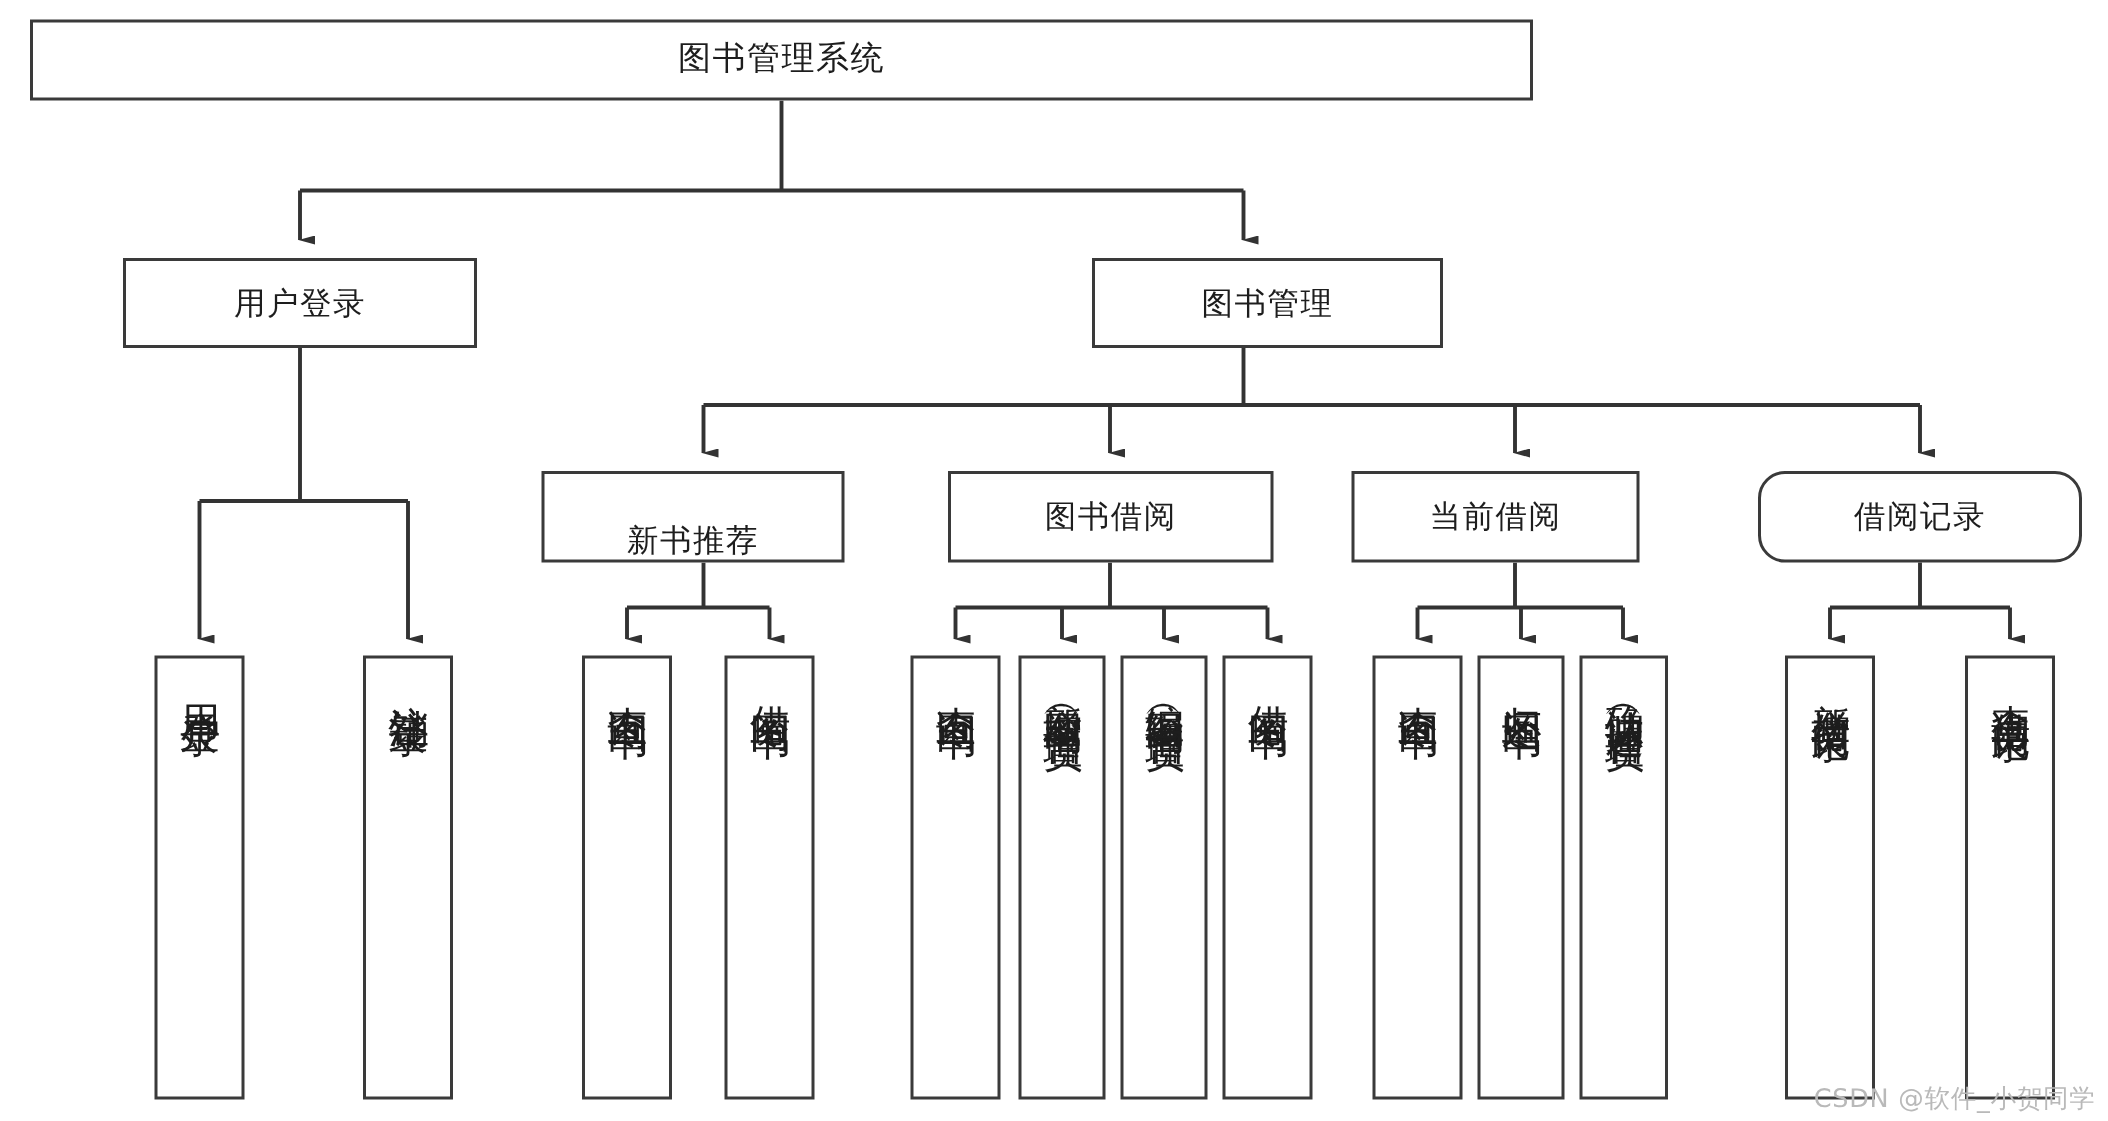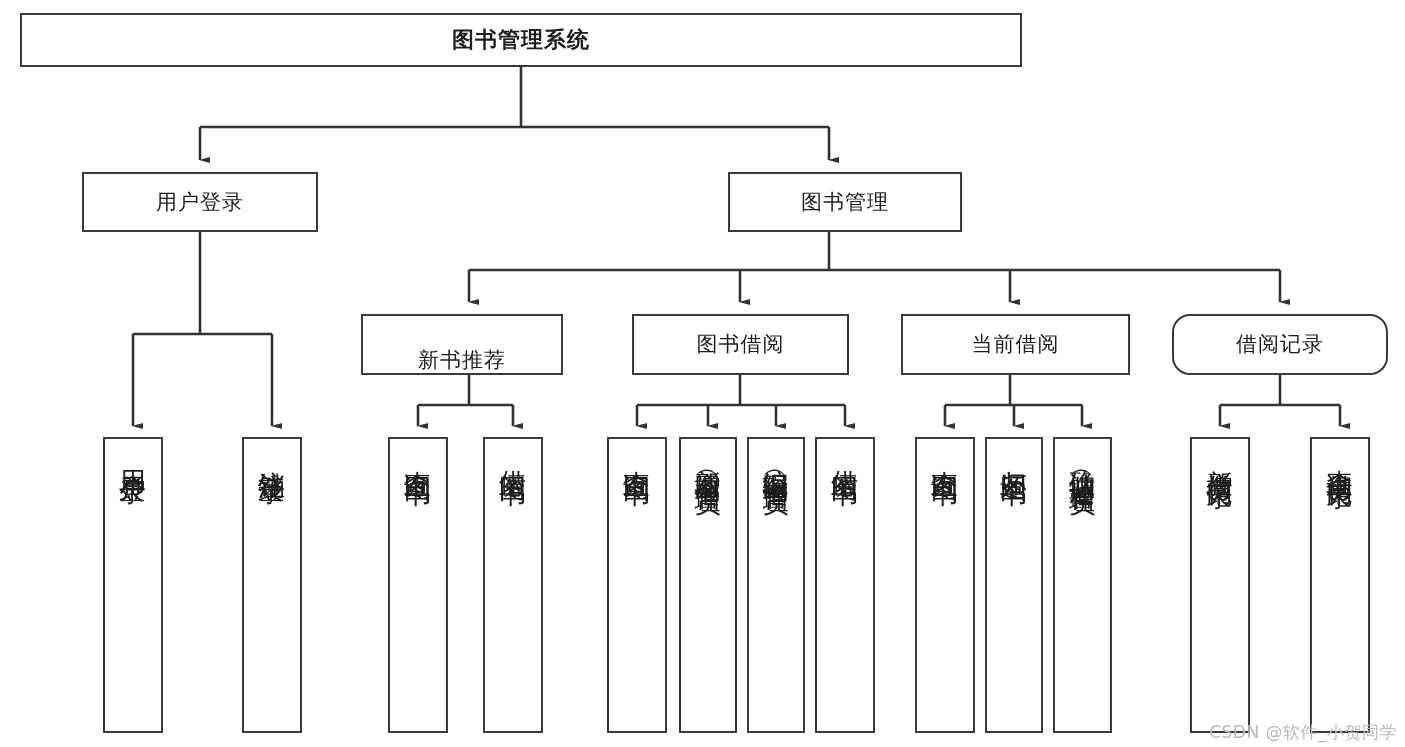--- a/index.html
+++ b/index.html
@@ -43,21 +43,20 @@
   }
   
   .node.h .lbl {
     font-size: 21px;
     letter-spacing: 1px;
     white-space: nowrap;
   }
   .node.root .lbl {
     font-size: 22px;
     letter-spacing: 1px;
-    font-weight: bold;
   }
   
   .node.v {
     align-items: flex-start;
     justify-content: center;
     padding-top: 10px;
   }
   .node.v .lbl {
     writing-mode: vertical-rl;
     text-orientation: upright;
@@ -146,21 +145,21 @@
   <div class="node h" style="left:728px; top:172px; width:234px; height:60px;justify-content:center;">
     <span class="lbl">图书管理</span>
   </div>
 
   <div class="node h" style="left:361px; top:314px; width:202px; height:61px;align-items:flex-end;">
     <span class="lbl">新书推荐</span>
   </div>
   <div class="node h" style="left:632px; top:314px; width:217px; height:61px;">
     <span class="lbl">图书借阅</span>
   </div>
-  <div class="node h" style="left:901px; top:314px; width:229px; height:61px;">
+  <div class="node h" style="left:901px; top:314px; width:192px; height:61px;">
     <span class="lbl">当前借阅</span>
   </div>
   <div class="node h" style="left:1172px; top:314px; width:216px; height:61px;border-radius:18px;">
     <span class="lbl">借阅记录</span>
   </div>
 
   <div class="node v" style="left:103px; top:437px; width:60px; height:296px;">
     <span class="lbl">用户登录</span>
   </div>
   <div class="node v" style="left:242px; top:437px; width:60px; height:296px;">

